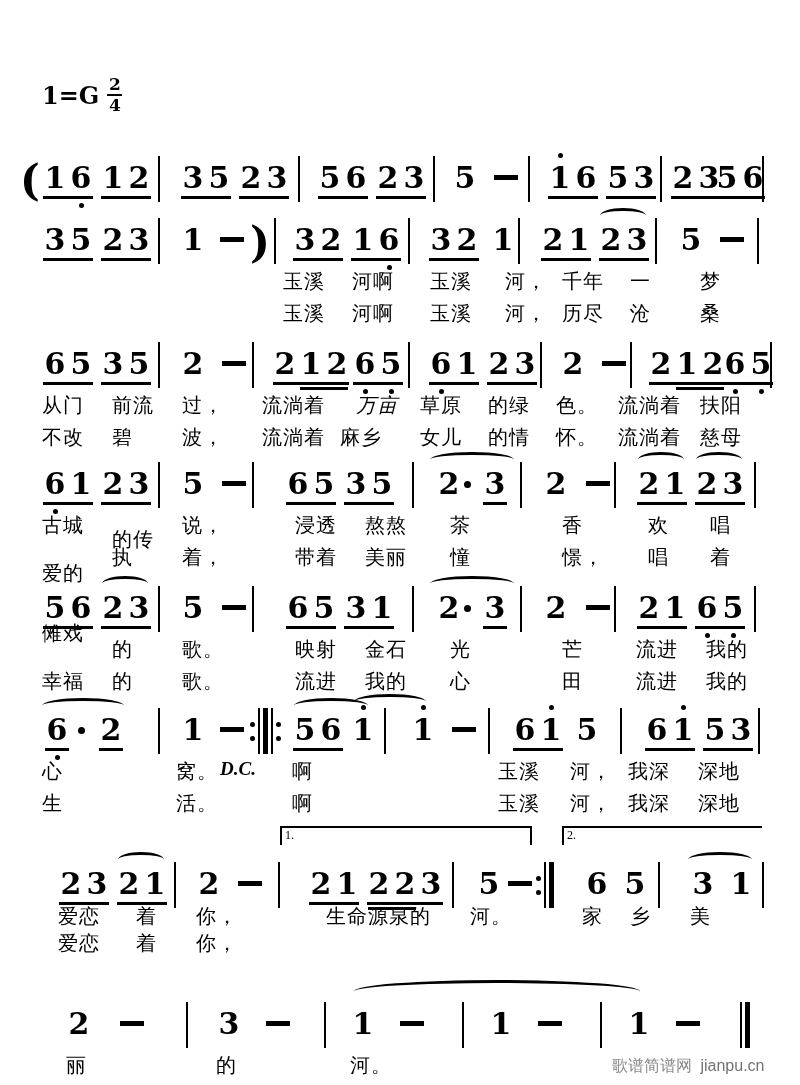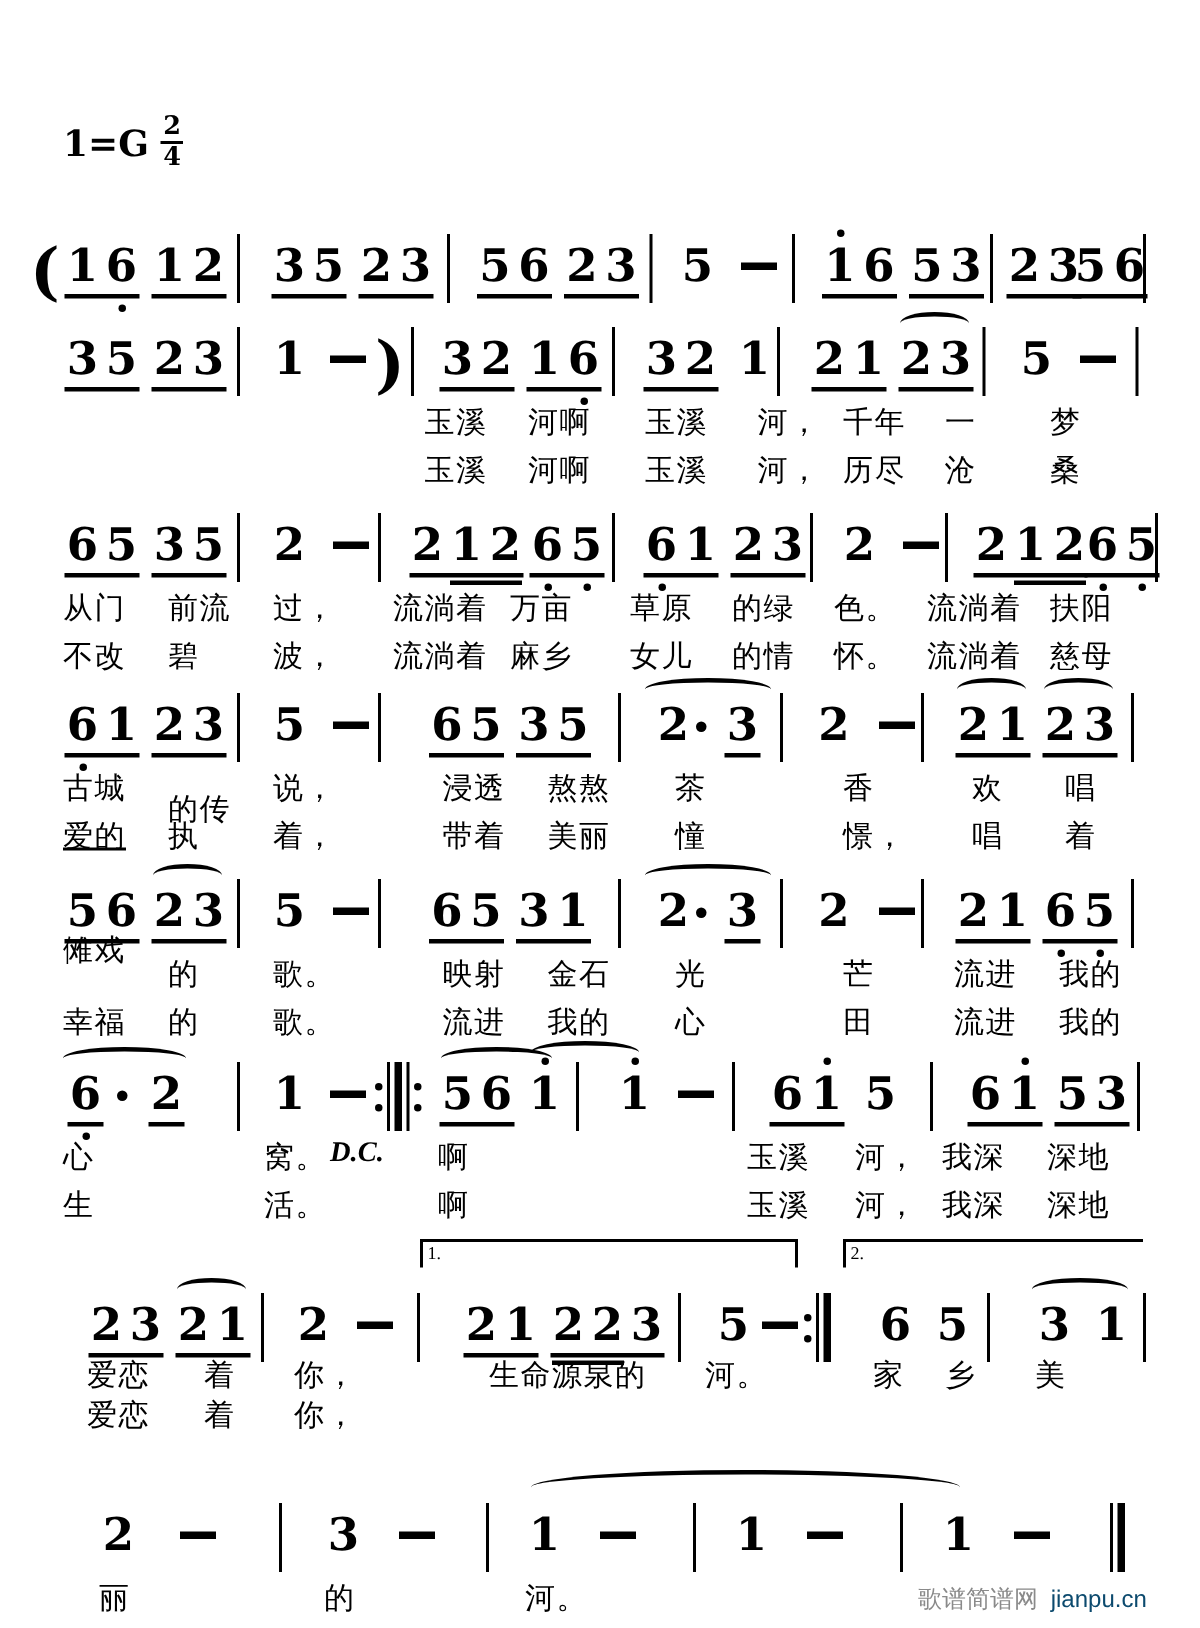--- a/index.html
+++ b/index.html
@@ -37,21 +37,21 @@
   .volta{position:absolute;height:17px;border-top:2px solid #000;border-left:2px solid #000;}
   .volta.closed{border-right:2px solid #000;}
   .vlabel{position:absolute;left:3px;top:0;font-size:12px;font-family:"Liberation Serif",serif;}
   .rep{position:absolute;display:flex;align-items:stretch;height:46px;gap:3px;}
   .rcol{display:flex;flex-direction:column;justify-content:center;gap:9px;}
   .rdot{width:5px;height:5px;border-radius:50%;background:#000;}
   .rbar{width:2px;background:#000;}
   .rbar.thick{width:5px;}
   .watermark{position:absolute;left:612px;top:1056px;font-size:16px;color:#8a8a8a;
              font-family:"Liberation Sans",sans-serif;white-space:nowrap;}
-  .wm-domain{color:#0c4a6e;margin-left:4px;}
+  .wm-domain{color:#737373;margin-left:4px;}
 </style>
 </head>
 <body>
 
 <div class="page">
 
   <div class="keysig">
     <span>1=G</span>
     <span class="frac">
       <span>2</span>
@@ -141,21 +141,21 @@
         <div class="dashbar"></div>
       </div>
       <div class="bar" style="left: 630px; top: 342px;"></div>
       <div class="tok" style="left: 648px; top: 348px; width: 78px;"><span class="ch">2</span><span class="ch">1</span><span class="ch">2</span><div class="u1"></div><div class="u2" style="left: 28px; width: 48px;"></div></div>
       <div class="tok" style="left: 722px; top: 348px; width: 52px;"><span class="ch">6</span><span class="ch">5</span><div class="u1"></div><div class="ndot" style="left: 10.5px; top: 41px;"></div><div class="ndot" style="left: 36.5px; top: 41px;"></div></div>
       <div class="bar" style="left: 770px; top: 342px;"></div>
       <div class="lyr" style="left: 42px; top: 392px;">从门</div>
       <div class="lyr" style="left: 112px; top: 392px;">前流</div>
       <div class="lyr" style="left: 182px; top: 392px;">过，</div>
       <div class="lyr" style="left: 262px; top: 392px;">流淌着</div>
-      <div class="lyr" style="left: 340px; top: 392px;">万亩</div>
+      <div class="lyr" style="left: 356px; top: 392px; font-style: italic;">万亩</div>
       <div class="lyr" style="left: 420px; top: 392px;">草原</div>
       <div class="lyr" style="left: 488px; top: 392px;">的绿</div>
       <div class="lyr" style="left: 556px; top: 392px;">色。</div>
       <div class="lyr" style="left: 618px; top: 392px;">流淌着</div>
       <div class="lyr" style="left: 700px; top: 392px;">扶阳</div>
       <div class="lyr" style="left: 42px; top: 424px;">不改</div>
       <div class="lyr" style="left: 112px; top: 424px;">碧</div>
       <div class="lyr" style="left: 182px; top: 424px;">波，</div>
       <div class="lyr" style="left: 262px; top: 424px;">流淌着</div>
       <div class="lyr" style="left: 340px; top: 424px;">麻乡</div>
@@ -192,21 +192,21 @@
       <div class="arc" style="left: 696px; top: 452px; width: 46px;"></div>
       <div class="lyr" style="left: 42px; top: 512px;">古城</div>
       <div class="lyr" style="left: 112px; top: 512px; margin-top: 14px;">的传</div>
       <div class="lyr" style="left: 182px; top: 512px;">说，</div>
       <div class="lyr" style="left: 295px; top: 512px;">浸透</div>
       <div class="lyr" style="left: 365px; top: 512px;">熬熬</div>
       <div class="lyr" style="left: 450px; top: 512px;">茶</div>
       <div class="lyr" style="left: 562px; top: 512px;">香</div>
       <div class="lyr" style="left: 648px; top: 512px;">欢</div>
       <div class="lyr" style="left: 710px; top: 512px;">唱</div>
-      <div class="lyr" style="left: 42px; top: 544px; text-decoration: underline;">爱的</div>
+      <div class="lyr" style="left: 42px; top: 560px;">爱的</div>
       <div class="lyr" style="left: 112px; top: 544px;">执</div>
       <div class="lyr" style="left: 182px; top: 544px;">着，</div>
       <div class="lyr" style="left: 295px; top: 544px;">带着</div>
       <div class="lyr" style="left: 365px; top: 544px;">美丽</div>
       <div class="lyr" style="left: 450px; top: 544px;">憧</div>
       <div class="lyr" style="left: 562px; top: 544px;">憬，</div>
       <div class="lyr" style="left: 648px; top: 544px;">唱</div>
       <div class="lyr" style="left: 710px; top: 544px;">着</div>
       <div class="tok" style="left: 42px; top: 592px; width: 52px;"><span class="ch">5</span><span class="ch">6</span><div class="u1"></div></div>
       <div class="tok" style="left: 100px; top: 592px; width: 52px;"><span class="ch">2</span><span class="ch">3</span><div class="u1"></div></div>

